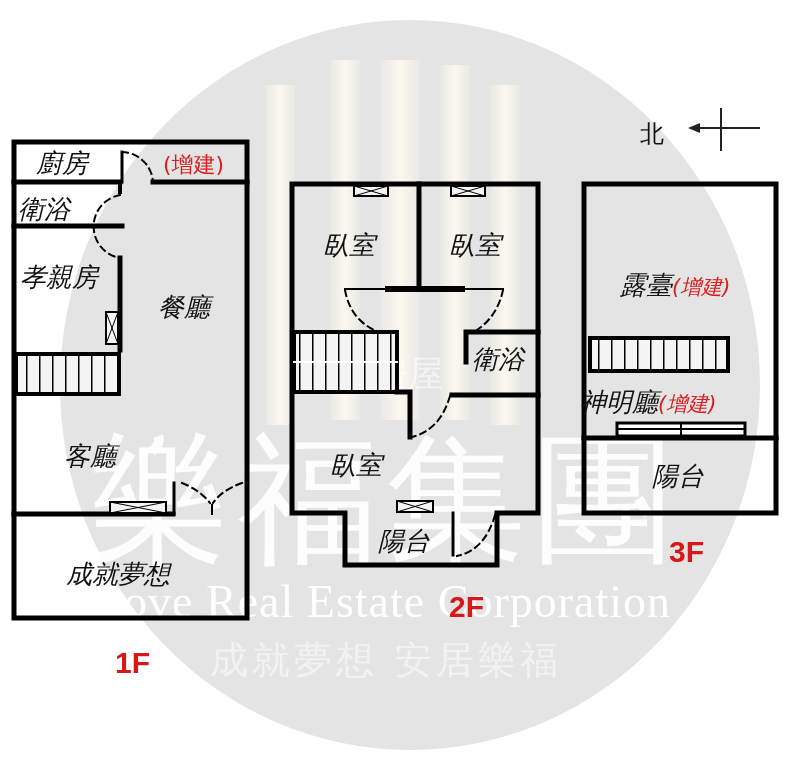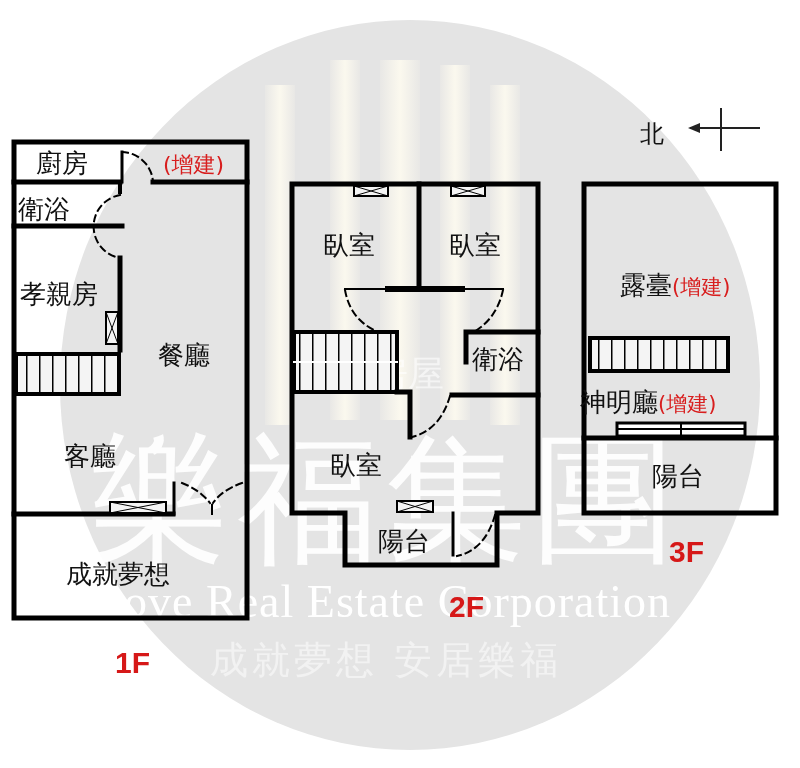--- a/index.html
+++ b/index.html
@@ -8,21 +8,21 @@
   .wm-circle { position: absolute; left: 60px; top: 20px; width: 700px; height: 730px;
                border-radius: 50%; background: #e4e4e4; }
   .wm-pillar { position: absolute; background: linear-gradient(90deg, rgba(250,246,235,0.2), rgba(255,252,240,0.85), rgba(250,246,235,0.2)); }
   .wm-big { position: absolute; left: 90px; top: 425px; width: 620px; font-family: "DejaVu Serif", serif;
             font-size: 140px; color: #ffffff; letter-spacing: 8px; white-space: nowrap; opacity: 0.95; line-height: 150px; }
   .wm-en { position: absolute; left: 95px; top: 575px; font-family: "Liberation Serif", serif;
            font-size: 46px; color: #ffffff; white-space: nowrap; letter-spacing: 1px; }
   .wm-slogan { position: absolute; left: 210px; top: 635px; font-size: 38px; color: #f2f2f2; letter-spacing: 4px; white-space: nowrap; }
   .wm-small { position: absolute; left: 300px; top: 350px; font-size: 36px; color: rgba(255,255,255,0.6); white-space: nowrap; }
   svg.plan { position: absolute; left: 0; top: 0; }
-  .lbl { position: absolute; font-size: 26px; color: #111; white-space: nowrap; line-height: 1; }
+  .lbl { position: absolute; font-size: 26px; color: #111; white-space: nowrap; line-height: 1; font-style: italic; }
   .lbl .add { color: #d81e1e; font-size: 21px; }
   .red-add { position: absolute; color: #d81e1e; font-size: 22px; white-space: nowrap; }
   .floor { position: absolute; color: #d61818; font-size: 30px; font-weight: bold; font-family: "Liberation Sans", sans-serif; }
   .north { position: absolute; left: 640px; top: 118px; font-family: "DejaVu Serif", serif; font-size: 24px; color: #111; }
 </style>
 </head>
 <body>
 
 <div class="wm-circle"></div>
 <div class="wm-pillar" style="left:265px;top:85px;width:30px;height:340px;"></div>
@@ -117,22 +117,22 @@
   <g stroke="#222" stroke-width="2">
     <line x1="690" y1="128" x2="760" y2="128"></line>
     <line x1="721" y1="108" x2="721" y2="151"></line>
     <polygon points="688,128 700,123 700,133" fill="#222" stroke="none"></polygon>
   </g>
 </svg>
 
 <div class="lbl" style="left:36px;top:150px;"><span>廚房</span></div>
 <div class="red-add" style="left:163px;top:150px;">(增建)</div>
 <div class="lbl" style="left:18px;top:196px;">衛浴</div>
-<div class="lbl" style="left:20px;top:281px;">孝親房</div>
-<div class="lbl" style="left:158px;top:294px;margin-top:48px;">餐廳</div>
+<div class="lbl" style="left:20px;top:264px;">孝親房</div>
+<div class="lbl" style="left:158px;top:294px;">餐廳</div>
 <div class="lbl" style="left:64px;top:443px;">客廳</div>
 <div class="lbl" style="left:66px;top:561px;">成就夢想</div>
 <div class="floor" style="left:115px;top:646px;text-align:right;">1F</div>
 
 <div class="lbl" style="left:323px;top:232px;">臥室</div>
 <div class="lbl" style="left:449px;top:232px;">臥室</div>
 <div class="lbl" style="left:472px;top:346px;">衛浴</div>
 <div class="lbl" style="left:330px;top:452px;">臥室</div>
 <div class="lbl" style="left:378px;top:528px;">陽台</div>
 <div class="floor" style="left:403px;top:590px;margin-left:46px;">2F</div>

